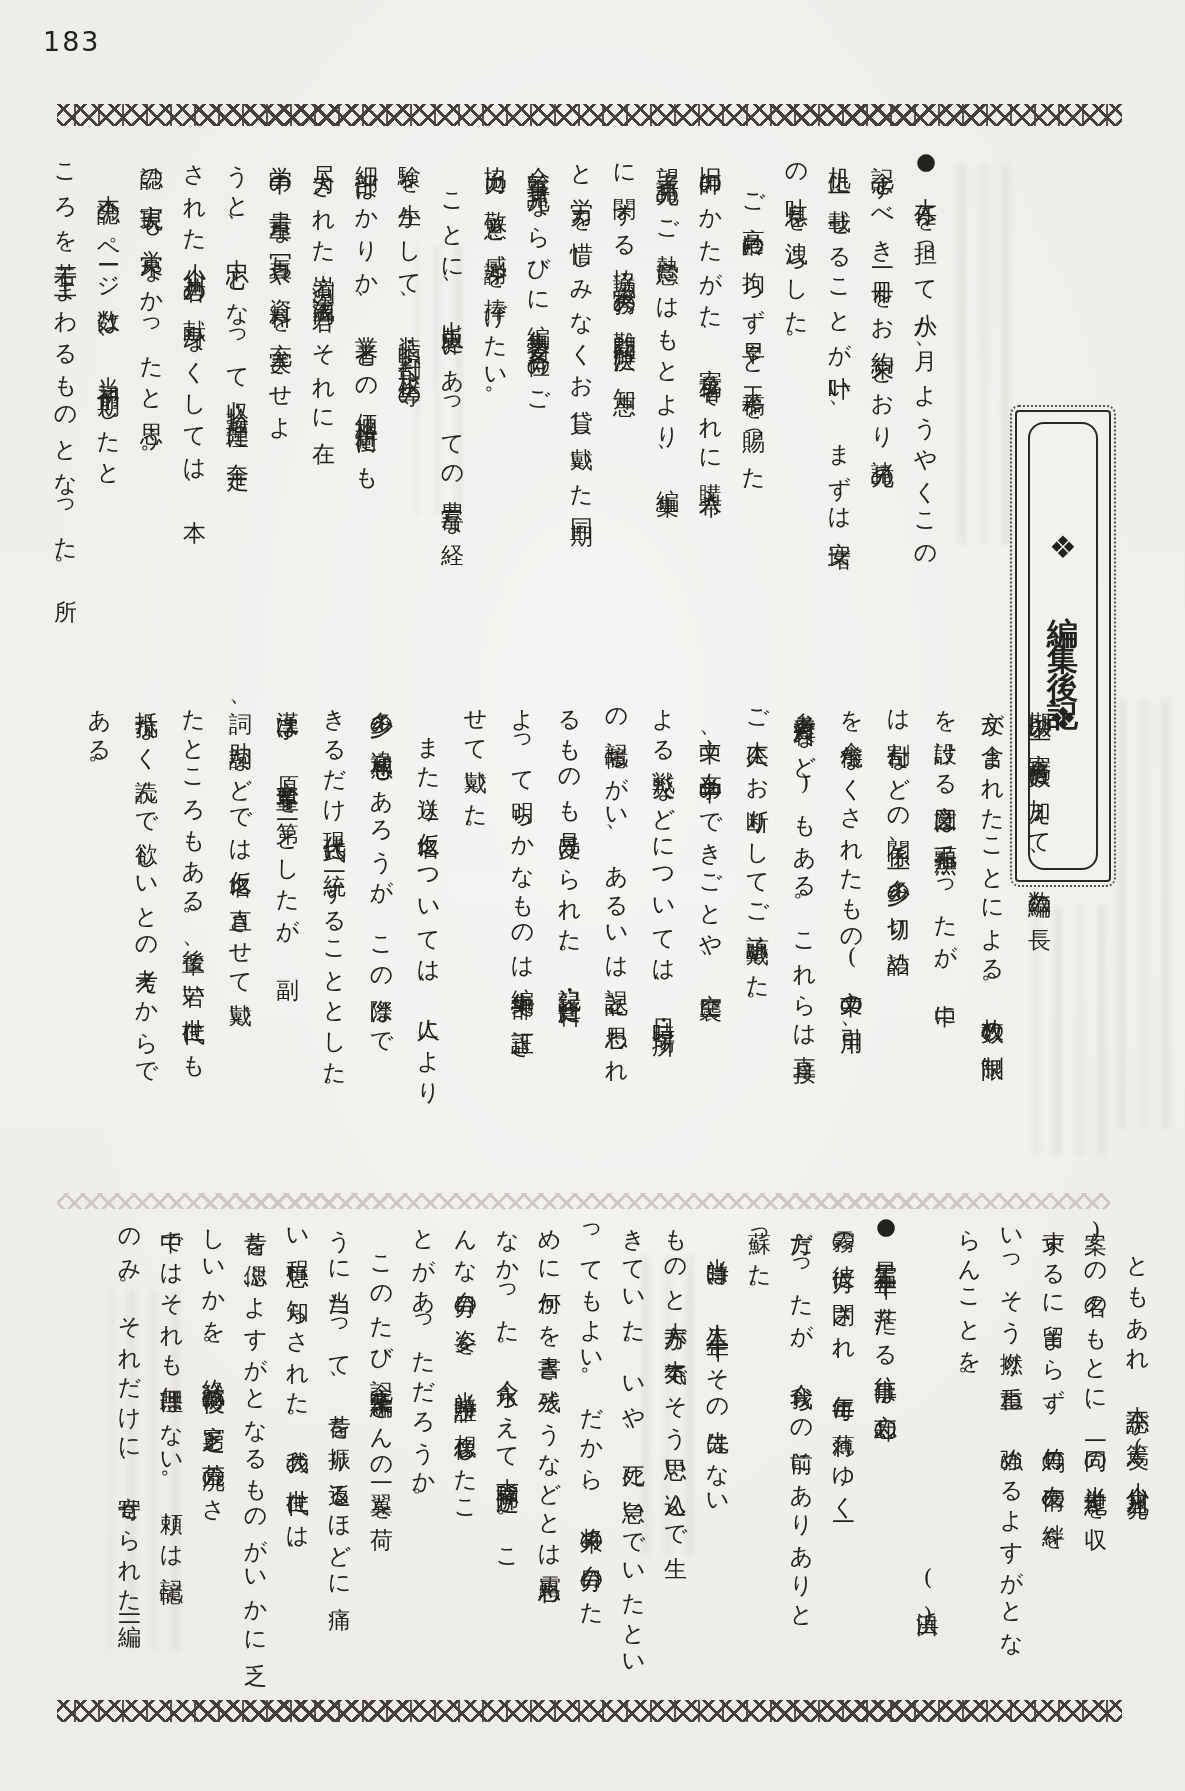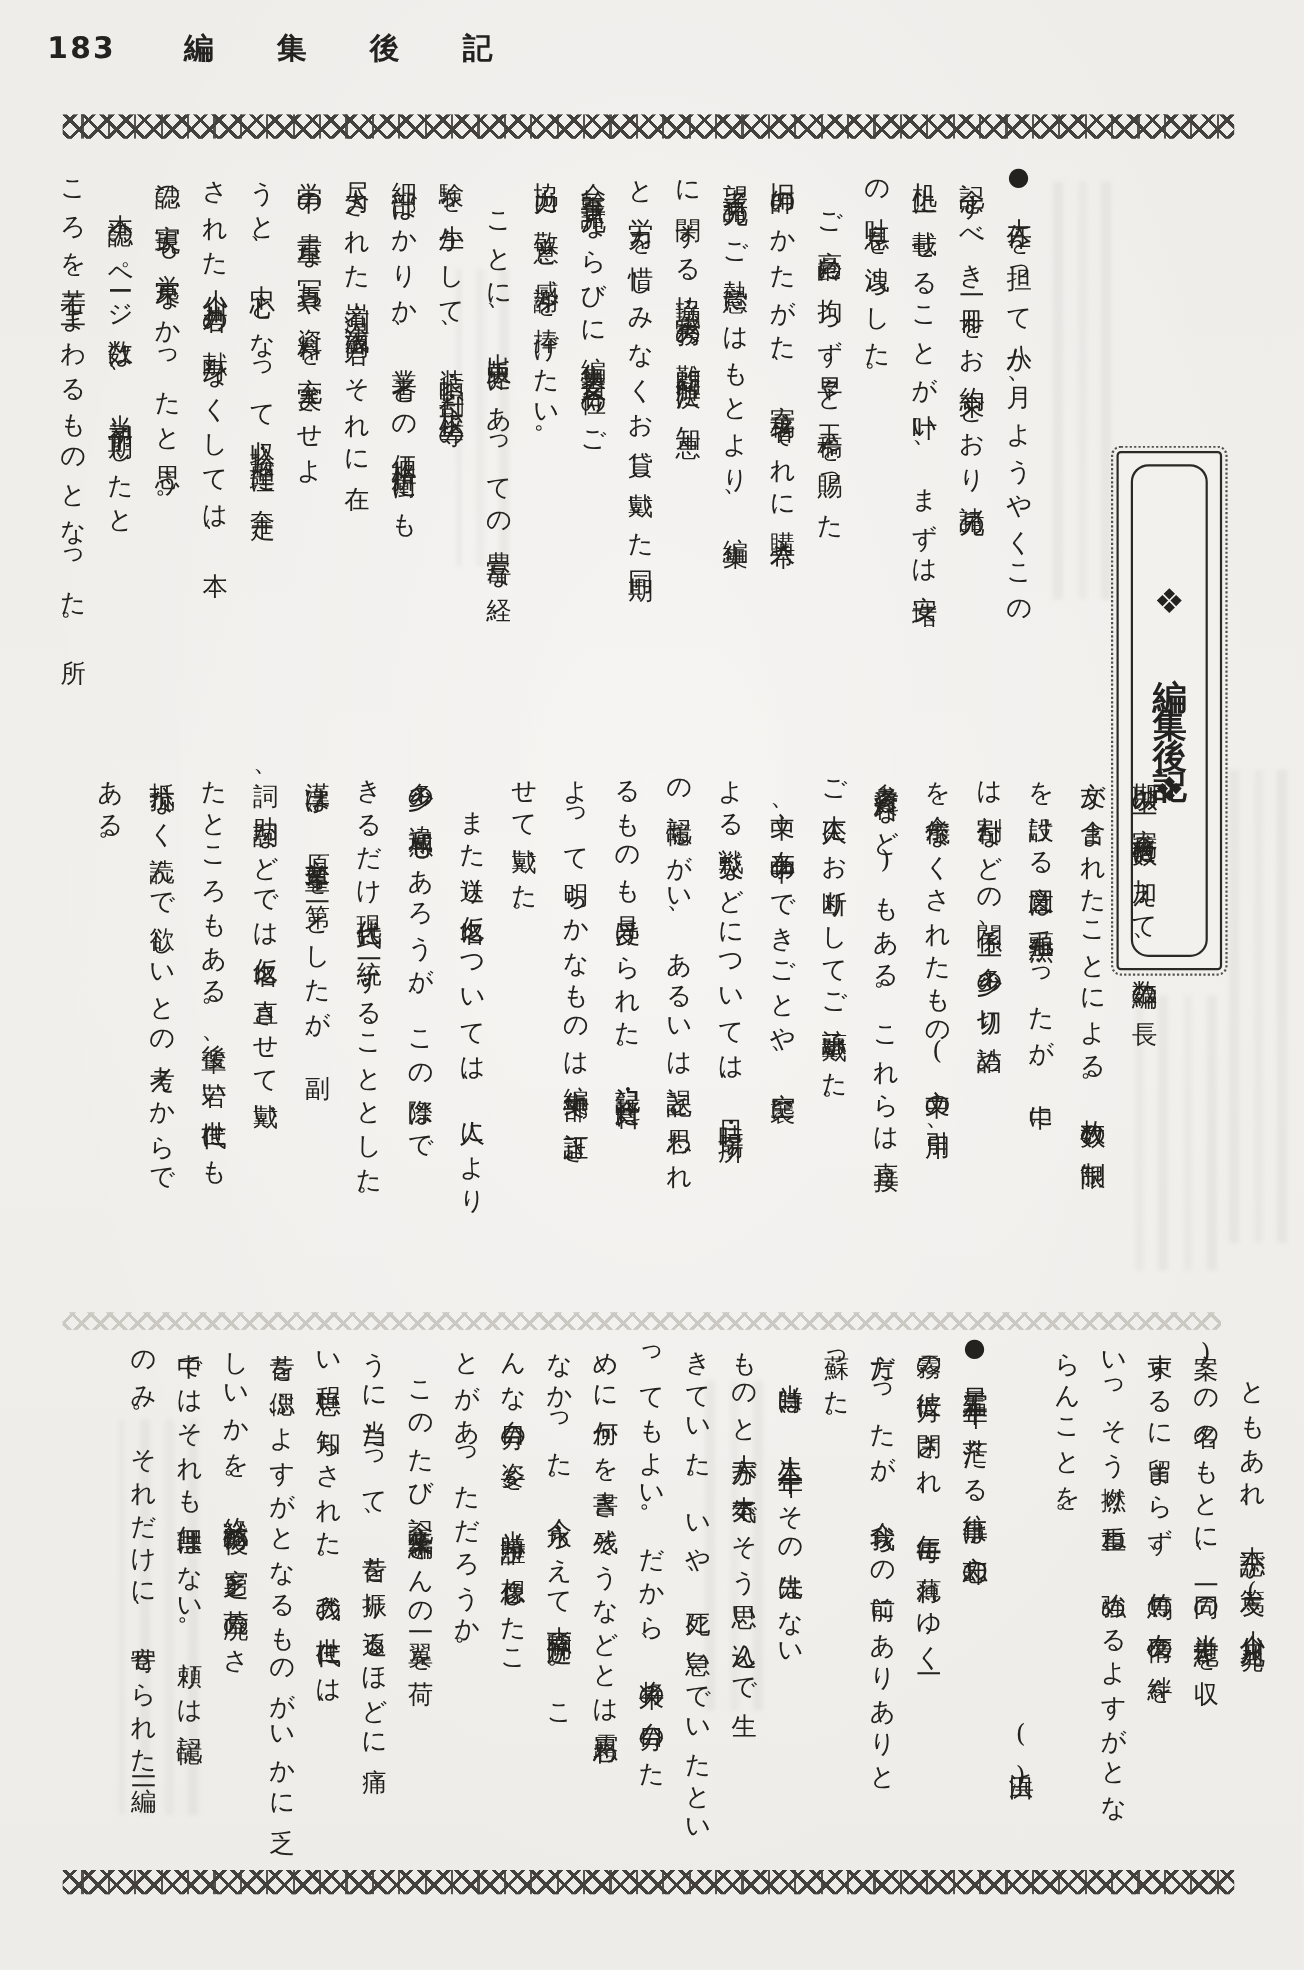--- a/index.html
+++ b/index.html
@@ -9,21 +9,21 @@
     font-family:"DejaVu Serif","Liberation Serif",serif;
     color:#1f1d1b;
   }
   .page{position:absolute;inset:0;
     background:
       radial-gradient(ellipse at 50% 40%, rgba(255,255,255,.35), rgba(0,0,0,0) 70%),
       linear-gradient(180deg,#efedea 0%,#f1efec 50%,#eeece8 100%);
   }
   
   .hdr{position:absolute;top:26px;left:43px;display:flex;align-items:baseline;
-    font-family:"DejaVu Sans","Liberation Sans",sans-serif;font-weight:bold;color:#242220;}
+    font-family:"DejaVu Sans","Liberation Sans",sans-serif;font-weight:normal;color:#242220;}
   .hdr .pno{font-size:27px;letter-spacing:2px;}
   .hdr .ttl{font-size:27px;margin-left:62px;letter-spacing:24px;}
   
   .chain{position:absolute;left:57px;width:1065px;height:22px;
     background:
       repeating-linear-gradient(45deg,  transparent 0 3px,#36332f 3px 6px,transparent 6px 12px),
       repeating-linear-gradient(-45deg, transparent 0 3px,#36332f 3px 6px,transparent 6px 12px),
       repeating-linear-gradient(90deg,  transparent 0 17px,#4a4742 17px 19px,transparent 19px 24px);
     opacity:.92;
   }
@@ -65,21 +65,20 @@
       rgba(115,112,108,.14) 0 9px, rgba(115,112,108,0) 9px 22px,
       rgba(115,112,108,.10) 22px 30px, rgba(115,112,108,0) 30px 44px);}
 </style>
 </head>
 <body>
 
 <div class="page">
 
   <div class="hdr">
     <span class="pno">183</span>
-    <span class="ttl">編 集 後 記</span>
   </div>
 
   <div class="chain top"></div>
   <div class="chain faint mid"></div>
   <div class="chain bot"></div>
 
   <div class="tbox">
     <div class="tbox-inner">
       <div class="tbox-label">❖編集後記❖</div>
     </div>

